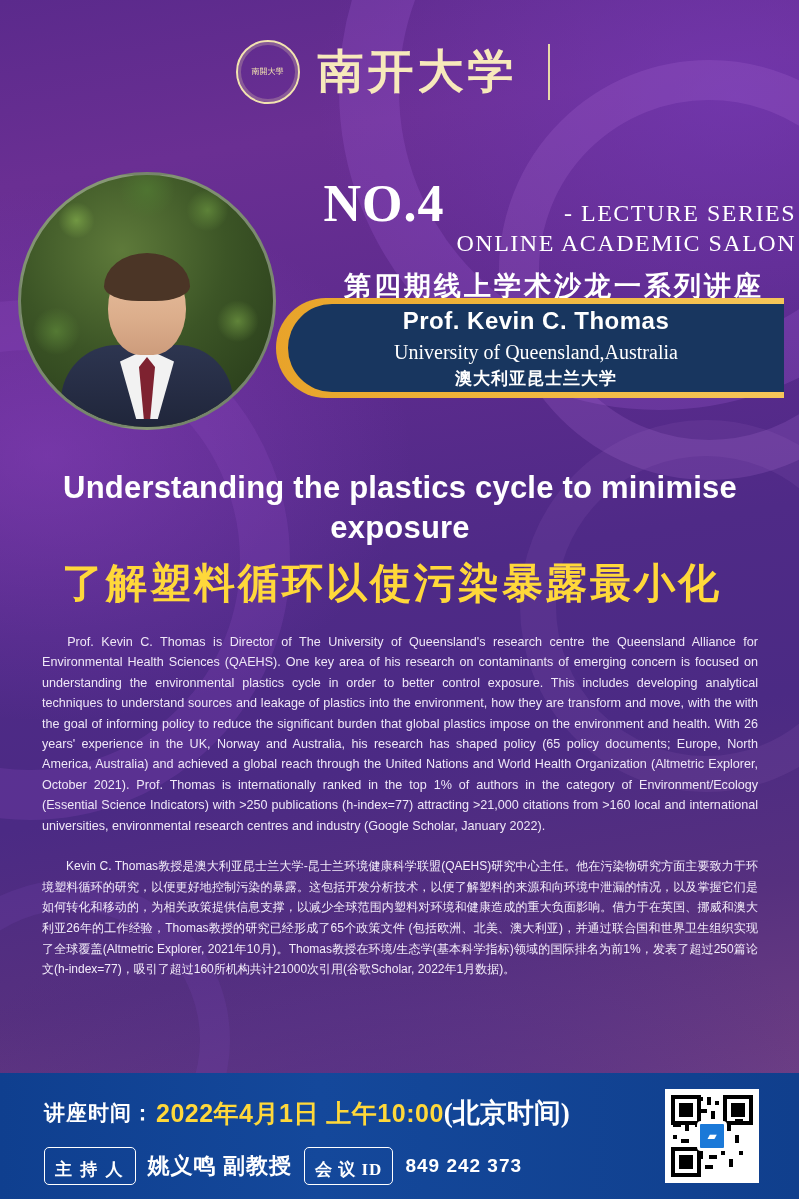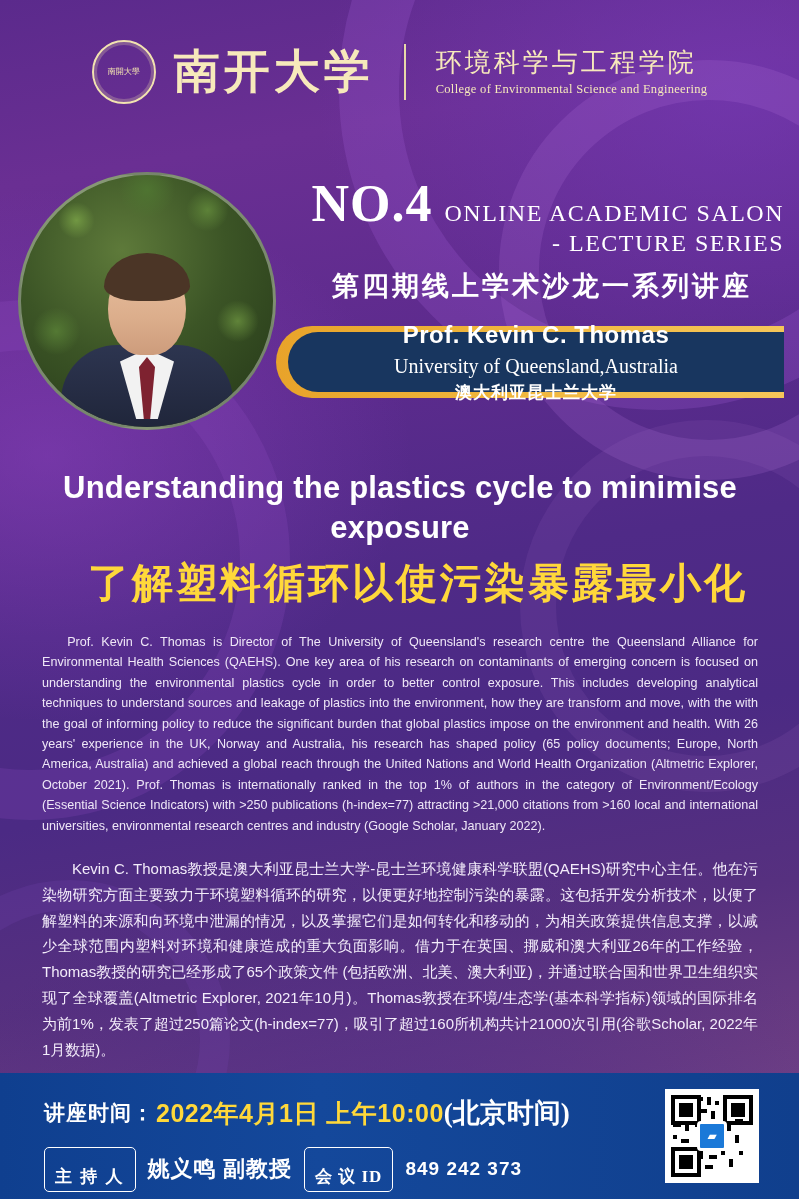--- a/index.html
+++ b/index.html
@@ -150,21 +150,21 @@
     left: 50%; top: 104px;
     transform: translateX(-50%);
     width: 16px; height: 62px;
     background: #7e2230;
     clip-path: polygon(50% 0, 100% 16%, 70% 100%, 30% 100%, 0 16%);
   }
 
   
   .salon {
     position: absolute;
-    left: 300px;
+    left: 312px;
     top: 178px;
     width: 484px;
     color: #ffffff;
   }
   .salon-line1 {
     display: flex;
     align-items: baseline;
     justify-content: flex-end;
     gap: 12px;
   }
@@ -188,23 +188,23 @@
     font-family: "Liberation Serif", serif;
     font-size: 27px;
     font-weight: bold;
     letter-spacing: 3px;
   }
 
   
   .ribbon {
     position: absolute;
     left: 276px;
-    top: 326px;
+    top: 298px;
     width: 508px;
-    height: 72px;
+    height: 100px;
     background: linear-gradient(90deg, #e8a32a 0%, #f0b63c 45%, #f5c659 100%);
     border-radius: 50px 0 0 50px;
   }
   .ribbon-inner {
     position: absolute;
     left: 12px; top: 6px; right: 0; bottom: 6px;
     background: #18365f;
     border-radius: 44px 0 0 44px;
     display: flex;
     flex-direction: column;
@@ -239,42 +239,42 @@
     text-align: center;
     color: #ffffff;
     font-size: 31px;
     font-weight: bold;
     line-height: 1.28;
     letter-spacing: 0.2px;
   }
   .title-cn {
     position: absolute;
     top: 556px;
-    left: 58px;
+    left: 32px;
     width: 720px;
     text-align: center;
     color: #ffd83a;
     font-family: "Liberation Serif", serif;
     font-size: 41px;
     font-weight: bold;
     letter-spacing: 3px;
   }
 
   
   .bio {
     position: absolute;
     left: 42px;
     width: 716px;
     color: #efe7f7;
     font-size: 12.6px;
     line-height: 1.62;
     text-align: justify;
   }
   .bio.en { top: 632px; }
-  .bio.cn { top: 856px; font-size: 15px; line-height: 1.72; color: #f3ecfa; }
+  .bio.cn { top: 856px; font-size: 12px; line-height: 1.72; color: #f3ecfa; }
   .bio p { margin: 0; text-indent: 2em; }
 
   
   .footer {
     position: absolute;
     left: 0; right: 0; bottom: 0;
     height: 126px;
     background: linear-gradient(90deg, #0f3f8f 0%, #14489b 40%, #103f8d 100%);
   }
   .footer .time-row {
@@ -309,21 +309,21 @@
     left: 44px;
     top: 74px;
     display: flex;
     align-items: center;
     gap: 12px;
     color: #ffffff;
   }
   .pill {
     border: 1.6px solid #ffffff;
     border-radius: 5px;
-    padding: 20px 10px 4px;
+    padding: 13px 10px 4px;
     font-family: "Liberation Serif", serif;
     font-size: 17px;
     font-weight: bold;
     letter-spacing: 2px;
     line-height: 1.1;
   }
   .pill.id { letter-spacing: 1px; }
   .host-name {
     font-family: "Liberation Serif", serif;
     font-size: 22px;
@@ -383,43 +383,39 @@
   <div class="arc a1"></div>
   <div class="arc a2"></div>
   <div class="arc a3"></div>
   <div class="arc a4"></div>
   <div class="arc a5"></div>
 
   <div class="header">
     <div class="univ-seal">南開大學</div>
     <div class="univ-name">南开大学</div>
     <div class="divider-v"></div>
-    <div class="college-block">
-      <div class="college-cn">环境科学与工程学院</div>
-      <div class="college-en">College of Environmental Science and Engineering</div>
-    </div>
   </div>
 
   <div class="portrait">
     <div class="foliage"></div>
     <div class="person">
       <div class="body"></div>
       <div class="shirt"></div>
       <div class="tie"></div>
       <div class="head"></div>
       <div class="hair"></div>
     </div>
   </div>
 
   <div class="salon">
     <div class="salon-line1">
       <div class="no4">NO.4</div>
       <div class="salon-en">
+        <div>- LECTURE SERIES</div>
         <div>ONLINE ACADEMIC SALON</div>
-        <div>- LECTURE SERIES</div>
       </div>
     </div>
     <div class="salon-cn">第四期线上学术沙龙一系列讲座</div>
   </div>
 
   <div class="ribbon">
     <div class="ribbon-inner">
       <div class="speaker-name">Prof. Kevin C. Thomas</div>
       <div class="speaker-affil-en">University of Queensland,Australia</div>
       <div class="speaker-affil-cn">澳大利亚昆士兰大学</div>

